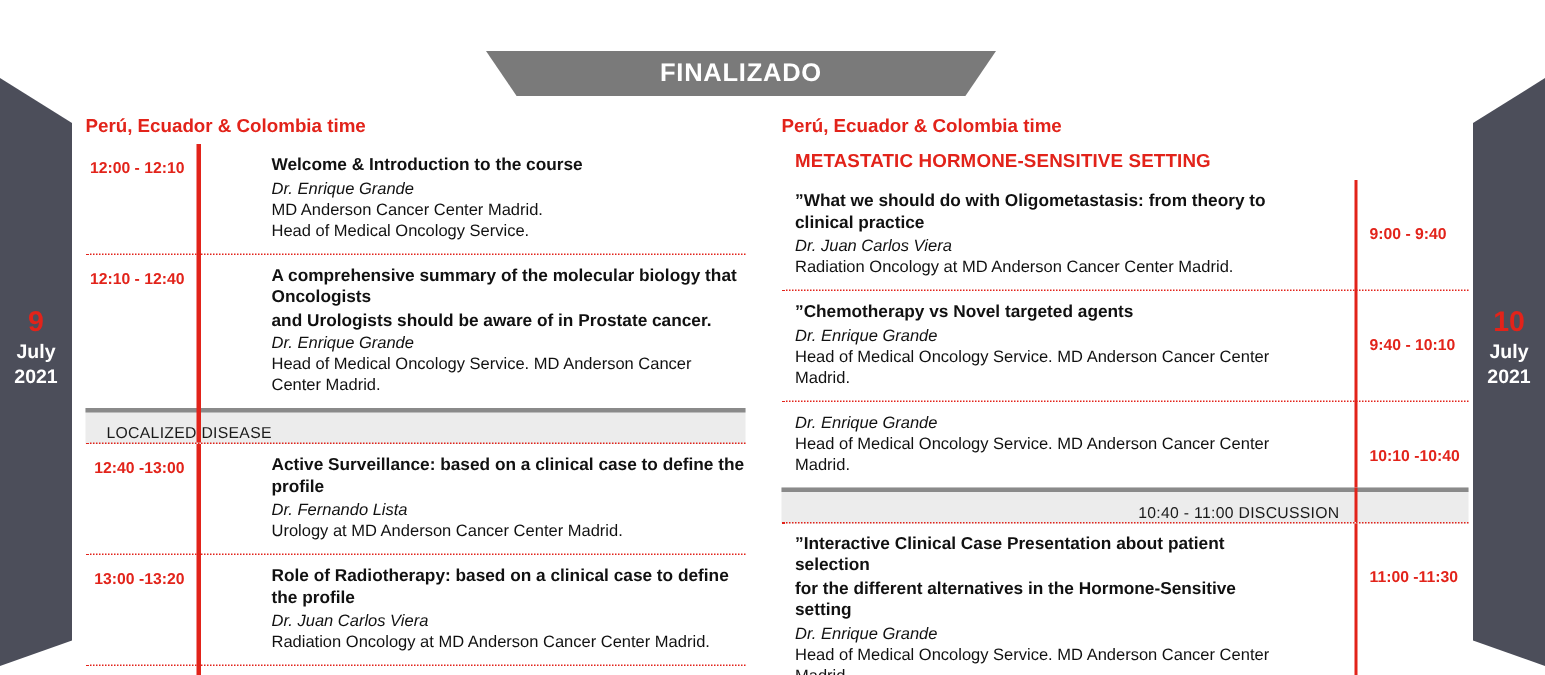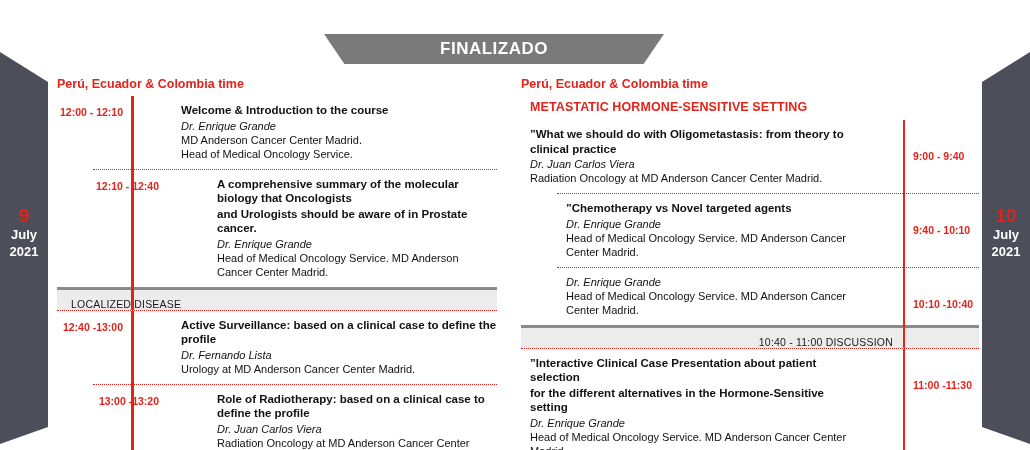--- a/index.html
+++ b/index.html
@@ -86,21 +86,21 @@
 
   
   .rows { position: relative; }
   .row {
     position: relative;
     display: flex;
     align-items: flex-start;
     padding: 7px 0 8px 0;
     gap: 36px;
   }
-  .row + .row { border-top: 1px dotted #e2231a; margin-left: 36px; }
+  .row + .row { border-top: 1px dotted #e2231a; }
 
   .time {
     color: #e2231a;
     font-size: 10.5px;
     font-weight: bold;
     white-space: nowrap;
     line-height: 14px;
   }
 
   

